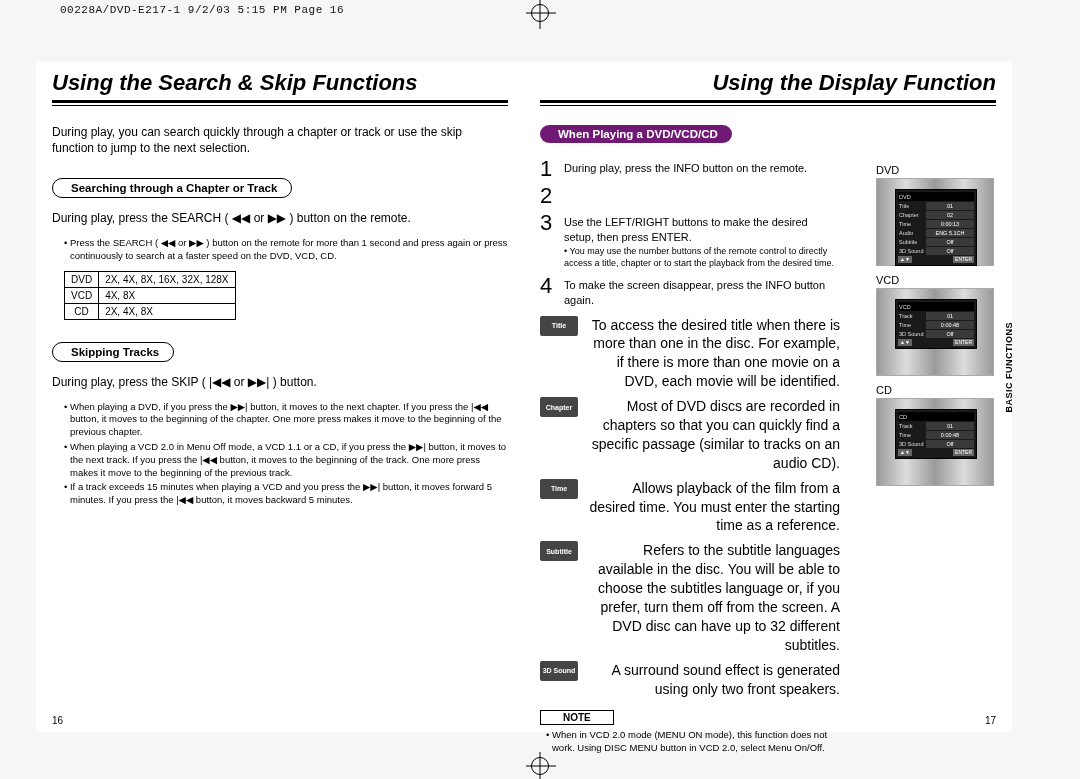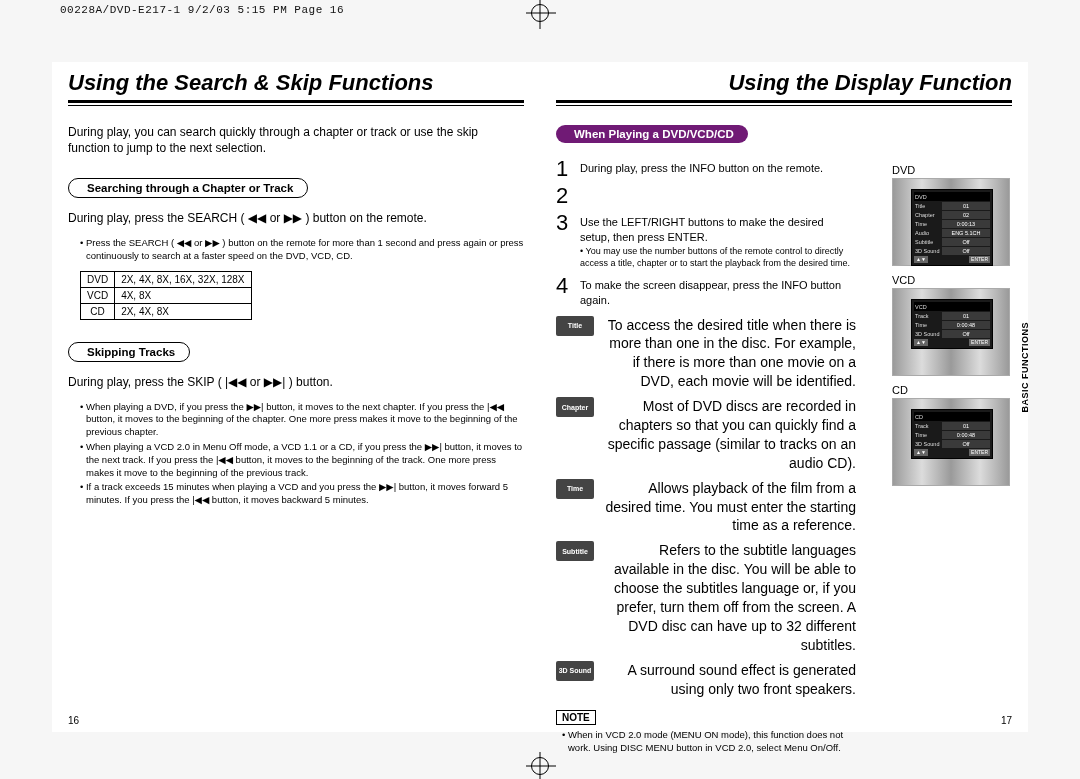--- a/index.html
+++ b/index.html
@@ -8,21 +8,21 @@
   .regmark { position:absolute; width:18px; height:18px; border:1.5px solid #000; border-radius:50%; }
   .regmark::before, .regmark::after { content:""; position:absolute; background:#000; }
   .regmark::before { left:50%; top:-6px; width:1px; height:30px; transform:translateX(-50%); }
   .regmark::after  { top:50%; left:-6px; height:1px; width:30px; transform:translateY(-50%); }
   .regmark-top { top:4px; left:50%; transform:translateX(-50%); }
   .regmark-bot { bottom:4px; left:50%; transform:translateX(-50%); }
 
   .header-tag { position:absolute; top:4px; left:60px; font-family:"Courier New",monospace; font-size:11px; letter-spacing:0.5px; color:#111; }
 
   
-  .spread { position:absolute; top:62px; left:52px; width:976px; height:670px; background:#fff; display:flex; }
+  .spread { position:absolute; top:62px; left:36px; width:976px; height:670px; background:#fff; display:flex; }
   .half { width:488px; height:100%; padding:6px 16px 6px 16px; position:relative; }
   .half + .half { border-left:0; }
 
   h1.title { font-size:22px; font-weight:bold; font-style:italic; margin:2px 0 4px 0; }
   .rule-thick { border-top:3.5px solid #000; height:0; margin-top:4px; }
   .rule-thin  { border-top:1px solid #000; height:0; margin-top:2px; margin-bottom:18px; }
 
   .intro { font-size:12px; line-height:1.35; margin-bottom:22px; max-width: 430px; }
 
   .pill {
@@ -48,21 +48,21 @@
 
   .body { font-size:12px; line-height:1.4; margin-bottom:10px; }
   .fine { font-size:9.5px; line-height:1.35; margin:0 0 4px 12px; }
   .fine li { list-style:none; text-indent:-6px; padding-left:6px; margin-bottom:2px; }
   .bullet::before { content:"• "; }
 
   table.speeds { border-collapse:collapse; margin:8px 0 0 12px; font-size:10px; }
   table.speeds td { border:1px solid #000; padding:2px 6px; }
   table.speeds td:first-child { text-align:center; }
 
-  .note-box { border:1px solid #000; display:inline-block; padding:1px 5px; font-size:10px; font-weight:bold; margin:6px 0 4px 0; }
+  .note-box { border:1px solid #000; display:inline-block; padding:1px 22px; font-size:10px; font-weight:bold; margin:6px 0 4px 0; }
 
   
   .steps { margin-top:4px; }
   .step { display:flex; margin-bottom:6px; }
   .step .n { font-size:22px; font-weight:400; width:24px; line-height:0.95; flex:none;}
   .step .t { font-size:11px; line-height:1.35; padding-top:2px; }
   .step .t .sub { font-size:9px; line-height:1.3; display:block; margin-top:2px;}
 
   .icon-defs { margin-top:8px; }
   .irow { display:flex; margin-bottom:6px; }

